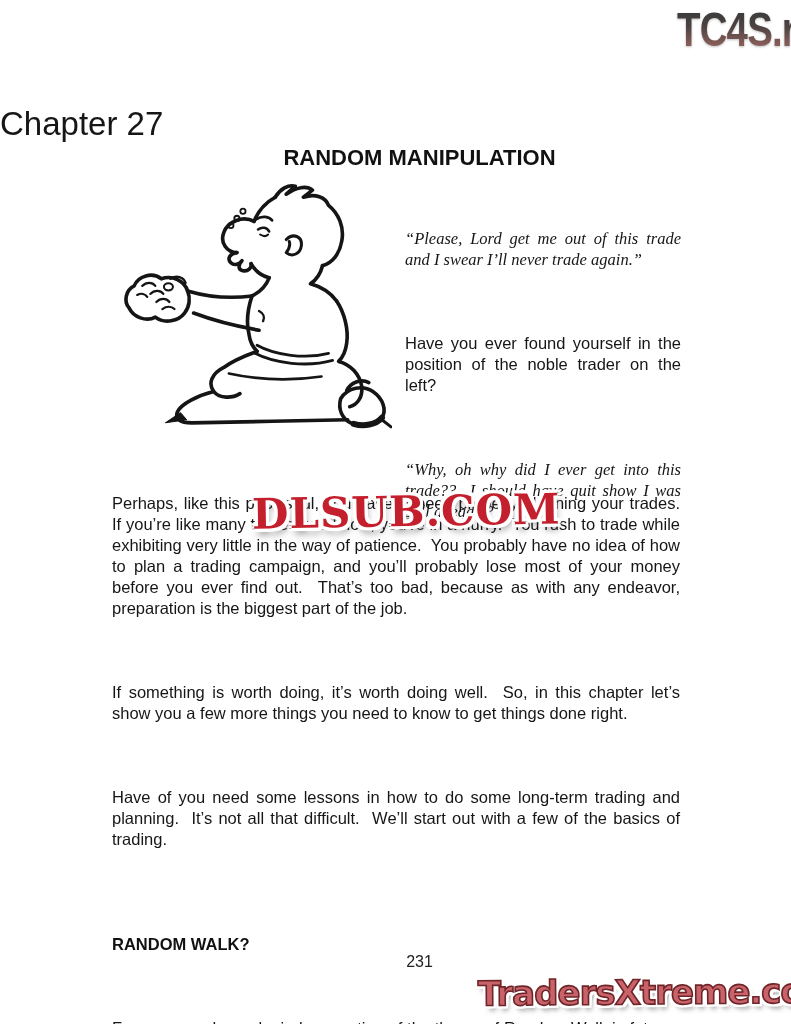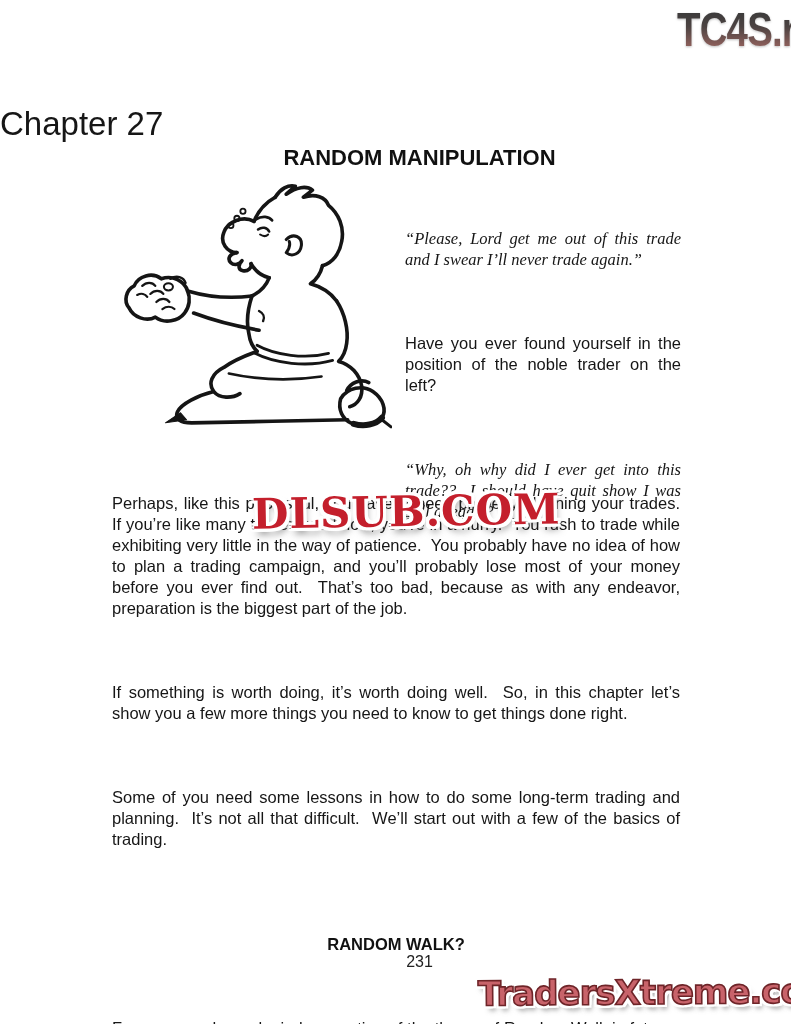--- a/index.html
+++ b/index.html
@@ -25,21 +25,21 @@
   
   .chapter-title{
     position:absolute; top:105px; left:0; width:100%;
     font-size:33px; font-weight:normal; color:#161616;
   }
   .section-title{
     position:absolute; top:145px; left:0; width:100%;
     text-align:center; font-size:22px; font-weight:bold; color:#111;
   }
   .subheading{
-    text-align:center; font-size:16.5px; font-weight:bold;
+    font-size:16.5px; font-weight:bold;
     margin:21px 0; line-height:21px; color:#111;
   }
 
   
   .figure{ position:absolute; left:108px; top:182px; width:284px; height:248px; }
   .right-col{
     position:absolute; left:405px; top:186px; width:276px;
     font-size:16.5px; line-height:21px; text-align:justify;
     white-space:pre-wrap; color:#161616;
   }
@@ -158,21 +158,21 @@
 
   <div class="right-col">
     <p class="quote">“Please, Lord get me out of this trade and I swear I’ll never trade again.”</p>
     <p>Have you ever found yourself in the position of the noble trader on the left?</p>
     <p class="quote">“Why, oh why did I ever get into this trade??  I should have quit show I was still ahead!!?</p>
   </div>
 
   <div class="body-text">
     <p>Perhaps, like this poor soul, you haven’t been properly planning your trades.  If you’re like many traders we know, you’re in a hurry.  You rush to trade while exhibiting very little in the way of patience.  You probably have no idea of how to plan a trading campaign, and you’ll probably lose most of your money before you ever find out.  That’s too bad, because as with any endeavor, preparation is the biggest part of the job.</p>
     <p>If something is worth doing, it’s worth doing well.  So, in this chapter let’s show you a few more things you need to know to get things done right.</p>
-    <p>Some of you need some lessons in how to do some long-term trading and planning.  It’s not all that difficult.  We’ll start out with a few of the basics of trading.</p>
+    <p>Have of you need some lessons in how to do some long-term trading and planning.  It’s not all that difficult.  We’ll start out with a few of the basics of trading.</p>
     <div class="subheading">RANDOM WALK?</div>
     <p>For years we have denied any notion of the theory of Random Walk in futures prices. The more time goes by the more strong that conviction becomes.  It is as we’ve explained elsewhere, the market is a situation of “weak hands” vs “strong hands.”  Prices are engineered by the strong hands to take advantage of the weak</p>
   </div>
 
   <div class="wm-middle">DLSUB.COM</div>
 
   <div class="page-number">231</div>
 
   <div class="wm-bottom">TradersXtreme.com</div>
 

